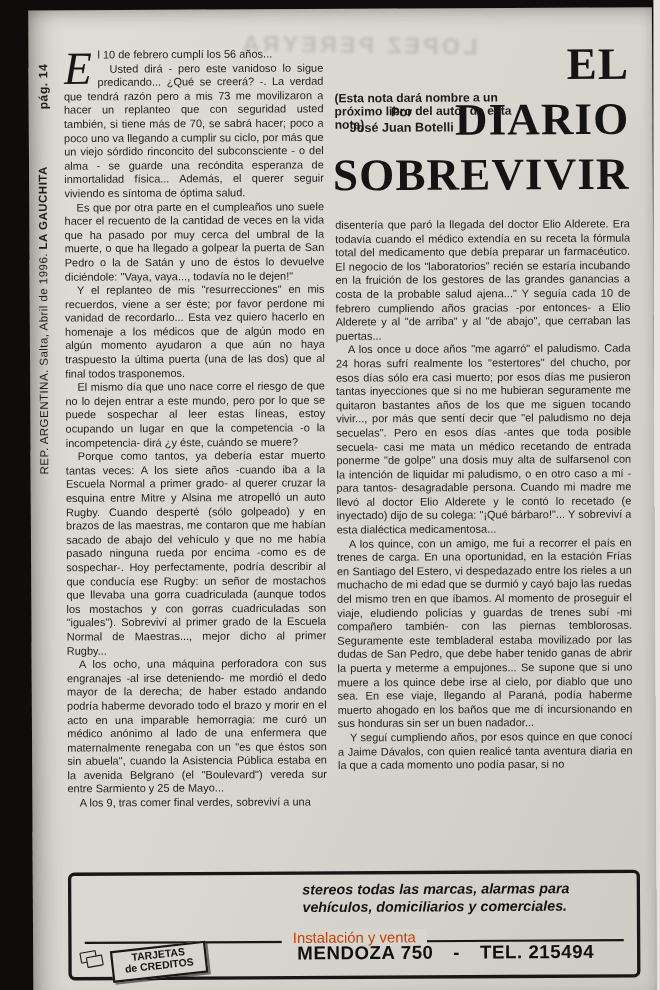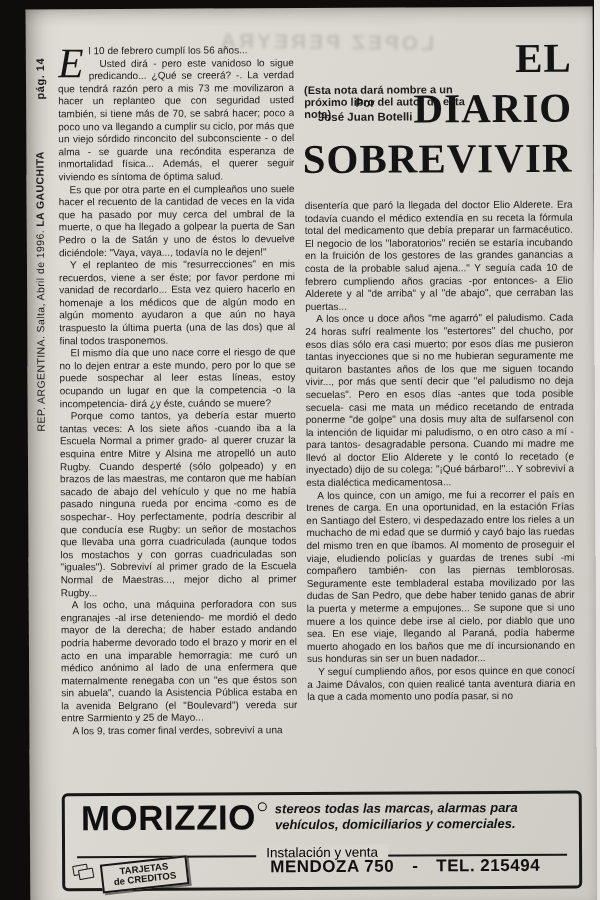--- a/index.html
+++ b/index.html
@@ -86,21 +86,21 @@
     border-radius:50%; vertical-align:18px; margin-left:2px;
   }
   .ad-tagline {
     position:absolute; left:210px; top:6px; width:296px;
     font-size:13px; line-height:16px; font-weight:700; font-style:italic;
     color:#121212;
   }
   .ad-rule { position:absolute; left:12px; right:12px; top:60px; height:2px; background:#171717; }
   .ad-rule-label {
     position:absolute; top:50px; left:50%; transform:translateX(-50%);
-    background:#d8d5ce; padding:0 10px; font-size:13.5px; color:#000000;
+    background:#d8d5ce; padding:0 10px; font-size:13.5px; color:#c2410c;
     white-space:nowrap;
   }
   .cards-icon { position:absolute; left:8px; top:66px; width:22px; height:18px; transform:rotate(-10deg); }
   .cards-icon .card { position:absolute; width:13px; height:8px; border:1.5px solid #1a1a1a; background:#d8d5ce; border-radius:1px; }
   .cards-icon .c1 { left:0; top:2px; }
   .cards-icon .c2 { left:5px; top:7px; }
   .cards-badge {
     position:absolute; left:36px; top:64px; transform:rotate(-6deg);
     border:2px solid #171717; padding:2px 10px 3px; text-align:center;
     font-size:9.5px; font-weight:700; line-height:10px; color:#121212;
@@ -152,21 +152,20 @@
           <div>SOBREVIVIR</div>
         </div>
       </div>
       <p class="p-first">disentería que paró la llegada del doctor Elio Alderete. Era todavía cuando el médico extendía en su receta la fórmula total del medicamento que debía preparar un farmacéutico. El negocio de los "laboratorios" recién se estaría incubando en la fruición de los gestores de las grandes ganancias a costa de la probable salud ajena..." Y seguía cada 10 de febrero cumpliendo años gracias -por entonces- a Elio Alderete y al "de arriba" y al "de abajo", que cerraban las puertas...</p>
       <p>A los once u doce años "me agarró" el paludismo. Cada 24 horas sufrí realmente los "estertores" del chucho, por esos días sólo era casi muerto; por esos días me pusieron tantas inyecciones que si no me hubieran seguramente me quitaron bastantes años de los que me siguen tocando vivir..., por más que sentí decir que "el paludismo no deja secuelas". Pero en esos días -antes que toda posible secuela- casi me mata un médico recetando de entrada ponerme "de golpe" una dosis muy alta de sulfarsenol con la intención de liquidar mi paludismo, o en otro caso a mí -para tantos- desagradable persona. Cuando mi madre me llevó al doctor Elio Alderete y le contó lo recetado (e inyectado) dijo de su colega: "¡Qué bárbaro!"... Y sobreviví a esta dialéctica medicamentosa...</p>
       <p>A los quince, con un amigo, me fui a recorrer el país en trenes de carga. En una oportunidad, en la estación Frías en Santiago del Estero, vi despedazado entre los rieles a un muchacho de mi edad que se durmió y cayó bajo las ruedas del mismo tren en que íbamos. Al momento de proseguir el viaje, eludiendo policías y guardas de trenes subí -mi compañero también- con las piernas temblorosas. Seguramente este tembladeral estaba movilizado por las dudas de San Pedro, que debe haber tenido ganas de abrir la puerta y meterme a empujones... Se supone que si uno muere a los quince debe irse al cielo, por diablo que uno sea. En ese viaje, llegando al Paraná, podía haberme muerto ahogado en los baños que me dí incursionando en sus honduras sin ser un buen nadador...</p>
       <p>Y seguí cumpliendo años, por esos quince en que conocí a Jaime Dávalos, con quien realicé tanta aventura diaria en la que a cada momento uno podía pasar, si no</p>
     </div>
 
     <div class="ad">
-      <div class="ad-brand"><span>MORIZZIO</span><span class="ring"></span></div>
 
       <div class="ad-tagline">stereos todas las marcas, alarmas para vehículos, domiciliarios y comerciales.</div>
 
       <div class="ad-rule"></div>
       <div class="ad-rule-label">Instalación y venta</div>
 
       <div class="cards-icon">
         <div class="card c1"></div>
         <div class="card c2"></div>
       </div>

